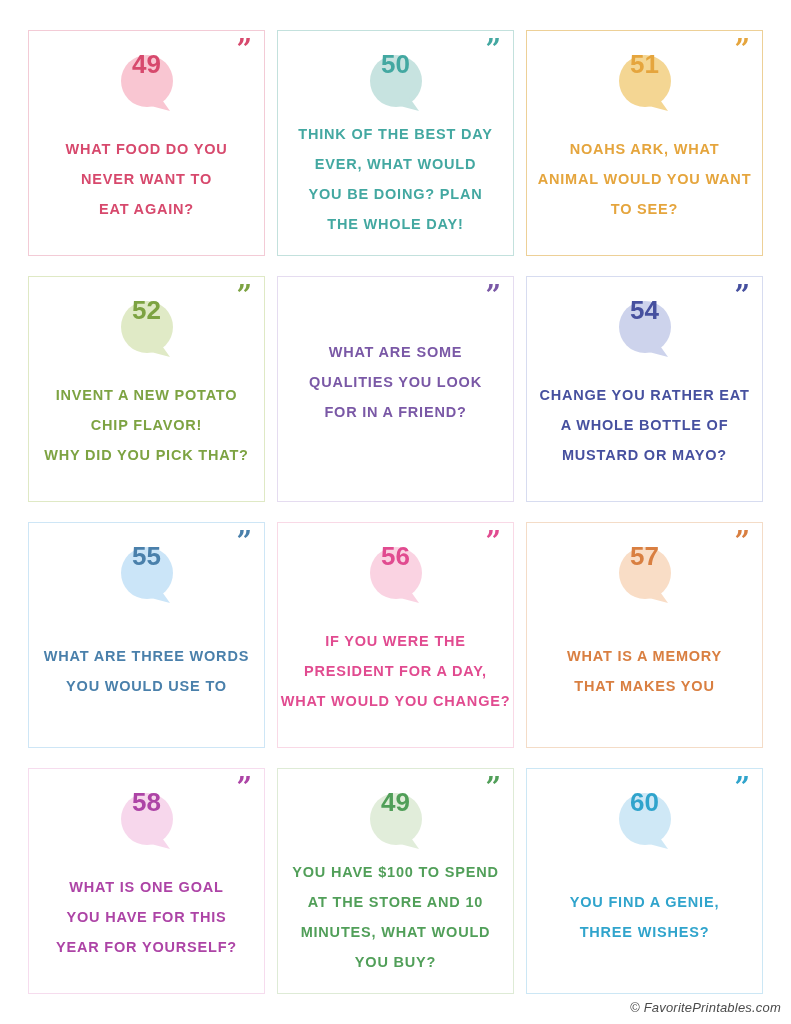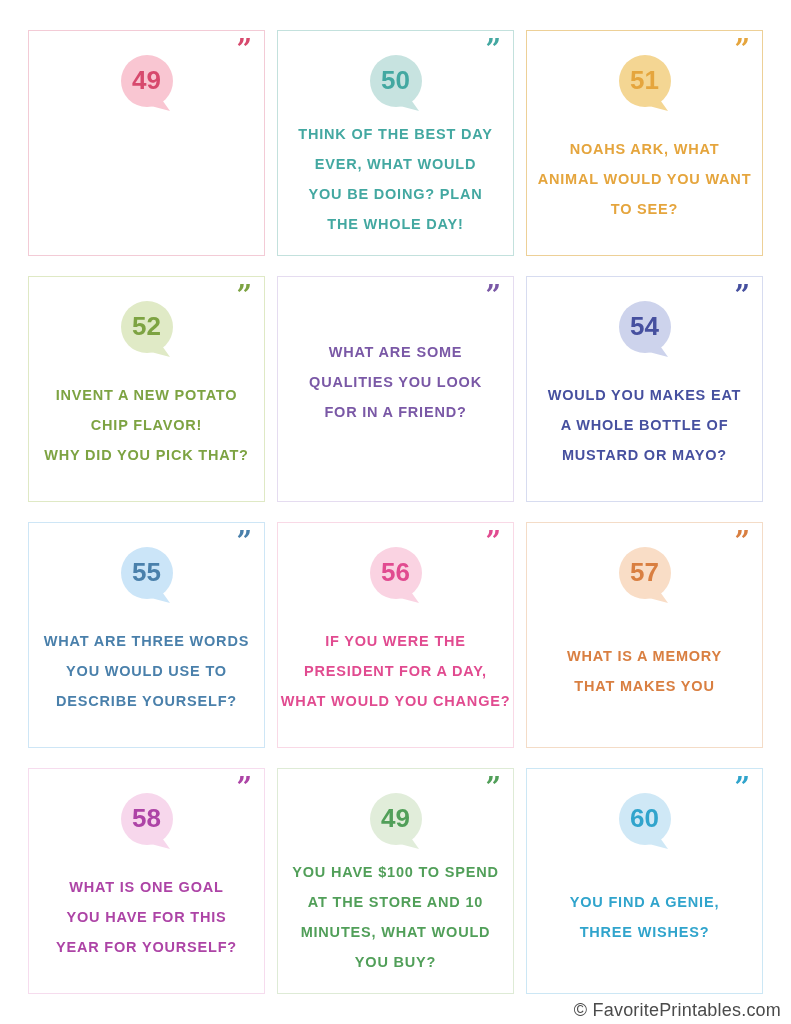--- a/index.html
+++ b/index.html
@@ -48,21 +48,21 @@
   .bubble-wrap {
     margin-top: 22px;
     position: relative;
     width: 62px;
     height: 64px;
     flex: 0 0 auto;
   }
   .bubble-svg { display: block; }
   .num {
     position: absolute;
-    top: 27px;
+    top: 11px;
     left: 0;
     width: 62px;
     text-align: center;
     transform: translateY(-50%);
     font-size: 26px;
     font-weight: bold;
     color: var(--ink);
   }
   .text {
     flex: 1 1 auto;
@@ -77,38 +77,44 @@
     white-space: nowrap;
     font-weight: bold;
     font-size: 14.5px;
     letter-spacing: 0.8px;
     line-height: 30px;
     color: var(--ink);
   }
   .footer {
     text-align: right;
     padding: 6px 10px 0 0;
-    font-size: 18px;
+    font-size: 13px;
     letter-spacing: 0.2px;
+    font-style: italic;
   }
 </style>
 </head>
 <body>
 
 <div class="sheet">
   <div class="grid" id="grid">
       <div class="card" style="--ink: #d7496d; --bubble: #f9c6d2; --border: #f3cbd6;">
     <span class="quote">”</span>
     <div class="bubble-wrap">
       <svg class="bubble-svg" viewBox="0 0 62 66" width="62" height="66" aria-hidden="true">
         <circle cx="31" cy="28" r="26" fill="#f9c6d2"></circle>
         <path d="M44 44 L54 58 L35 53 Z" fill="#f9c6d2"></path>
       </svg>
       <span class="num">49</span>
     </div>
+    <div class="text">
+          <div class="line">WHAT FOOD DO YOU</div>
+          <div class="line">NEVER WANT TO</div>
+          <div class="line">EAT AGAIN?</div>
+        </div>
   </div>
       <div class="card" style="--ink: #43a8a1; --bubble: #c7e3e0; --border: #c3e1dd;">
     <span class="quote">”</span>
     <div class="bubble-wrap">
       <svg class="bubble-svg" viewBox="0 0 62 66" width="62" height="66" aria-hidden="true">
         <circle cx="31" cy="28" r="26" fill="#c7e3e0"></circle>
         <path d="M44 44 L54 58 L35 53 Z" fill="#c7e3e0"></path>
       </svg>
       <span class="num">50</span>
     </div>
@@ -160,38 +166,37 @@
       <div class="card" style="--ink: #46509f; --bubble: #cdd3ec; --border: #d7dcf0;">
     <span class="quote">”</span>
     <div class="bubble-wrap">
       <svg class="bubble-svg" viewBox="0 0 62 66" width="62" height="66" aria-hidden="true">
         <circle cx="31" cy="28" r="26" fill="#cdd3ec"></circle>
         <path d="M44 44 L54 58 L35 53 Z" fill="#cdd3ec"></path>
       </svg>
       <span class="num">54</span>
     </div>
     <div class="text">
-          <div class="line">WOULD YOU MAKES EAT</div>
+          <div class="line">CHANGE YOU RATHER EAT</div>
           <div class="line">A WHOLE BOTTLE OF</div>
           <div class="line">MUSTARD OR MAYO?</div>
         </div>
   </div>
       <div class="card" style="--ink: #4a80ab; --bubble: #cbe5f8; --border: #cee6f6;">
     <span class="quote">”</span>
     <div class="bubble-wrap">
       <svg class="bubble-svg" viewBox="0 0 62 66" width="62" height="66" aria-hidden="true">
         <circle cx="31" cy="28" r="26" fill="#cbe5f8"></circle>
         <path d="M44 44 L54 58 L35 53 Z" fill="#cbe5f8"></path>
       </svg>
       <span class="num">55</span>
     </div>
     <div class="text">
           <div class="line">WHAT ARE THREE WORDS</div>
           <div class="line">YOU WOULD USE TO</div>
-          <div class="line">DESCRIBE YOURSELF?</div>
         </div>
   </div>
       <div class="card" style="--ink: #e14b90; --bubble: #fad3e2; --border: #f9d9e6;">
     <span class="quote">”</span>
     <div class="bubble-wrap">
       <svg class="bubble-svg" viewBox="0 0 62 66" width="62" height="66" aria-hidden="true">
         <circle cx="31" cy="28" r="26" fill="#fad3e2"></circle>
         <path d="M44 44 L54 58 L35 53 Z" fill="#fad3e2"></path>
       </svg>
       <span class="num">56</span>

